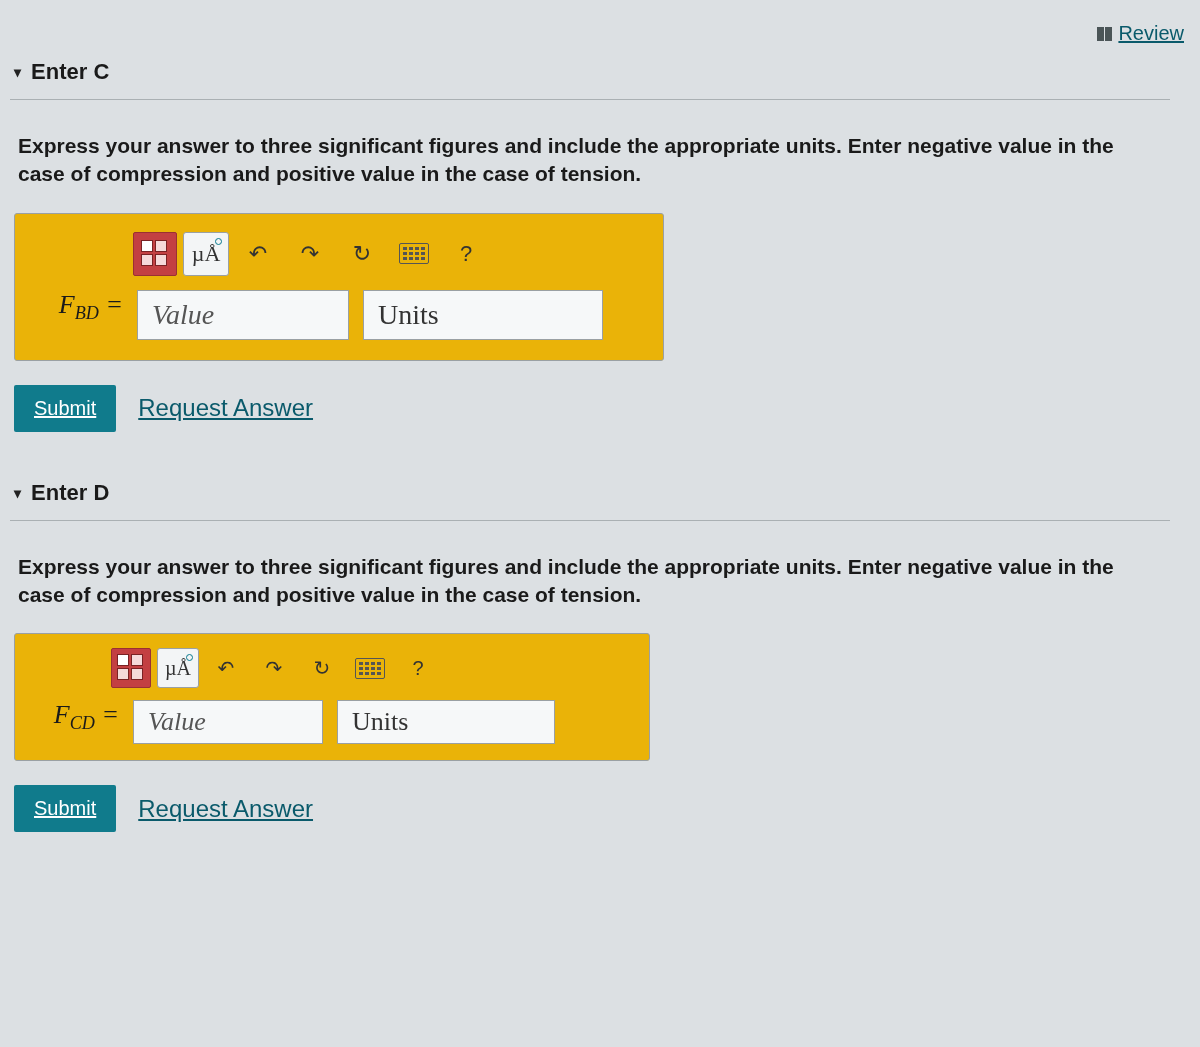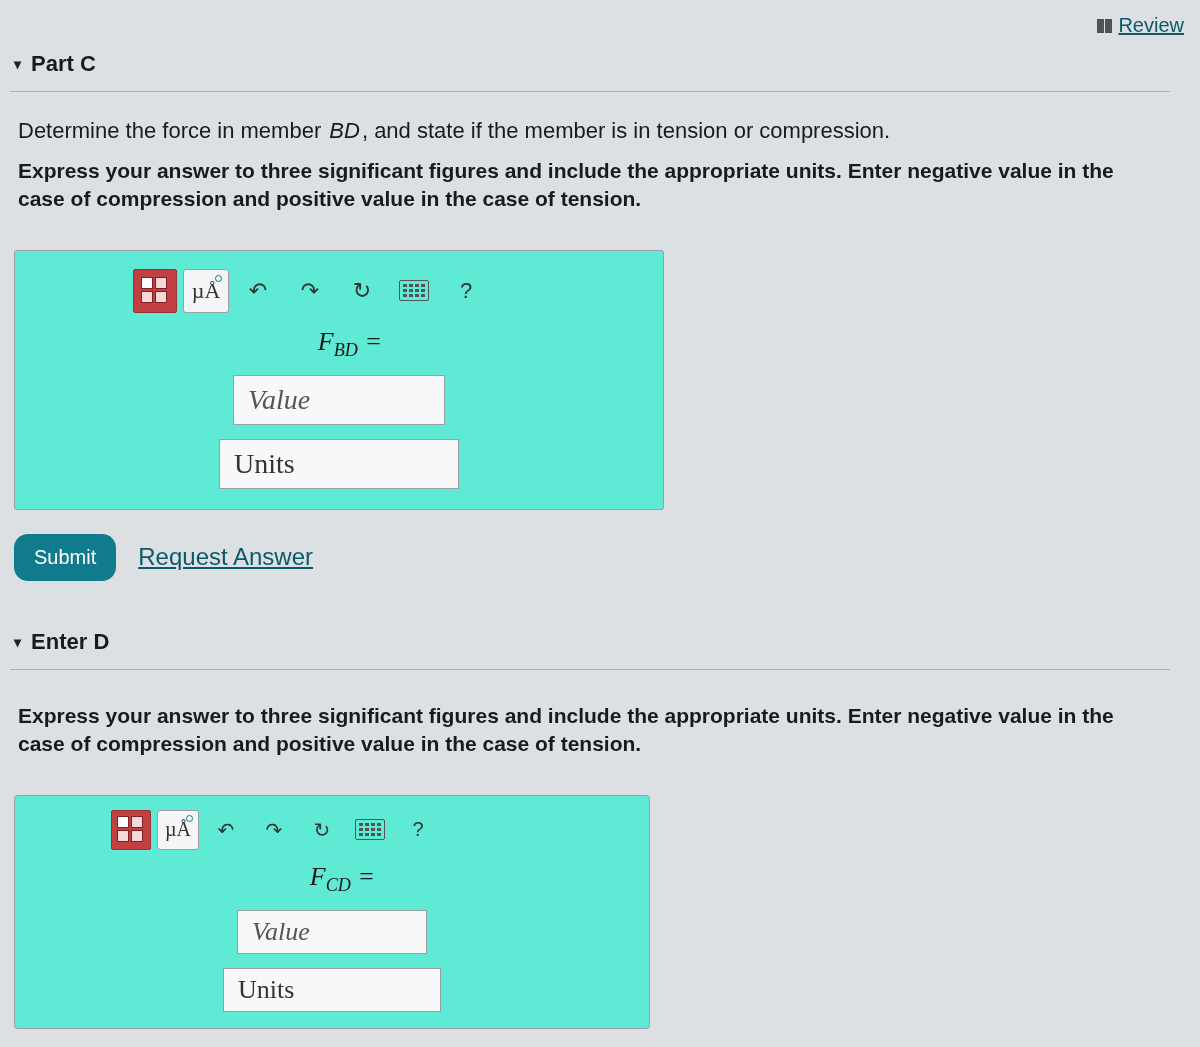--- a/index.html
+++ b/index.html
@@ -6,21 +6,21 @@
   body {
     margin: 0;
     font-family: Arial, Helvetica, sans-serif;
     background: #dce0e3;
     color: #1a1a1a;
     width: 1200px;
   }
   .top-bar {
     display: flex;
     justify-content: flex-end;
-    padding: 14px 16px 2px;
+    padding: 22px 16px 2px;
   }
   .review-link {
     color: #0a5a6b;
     text-decoration: underline;
     font-size: 20px;
     display: inline-flex;
     align-items: center;
     gap: 6px;
     cursor: pointer;
   }
@@ -56,24 +56,24 @@
   }
   .prompt .member { font-style: italic; padding: 0 2px; }
   .instructions {
     font-size: 21px;
     font-weight: 700;
     padding: 10px 8px 24px;
     line-height: 1.35;
   }
   .answer-box {
     border: 1px solid #9aa0a3;
-    background: #5eead4;
+    background: #eab308;
     border-radius: 3px;
     padding: 18px 22px 20px;
-    margin: 12px 4px 24px;
+    margin: 0 4px 24px;
     width: 650px;
   }
   .answer-box.small {
     width: 636px;
     padding: 14px 18px 16px;
   }
   .toolbar {
     display: flex;
     align-items: center;
     gap: 6px;
@@ -136,23 +136,21 @@
     grid-template-columns: repeat(4, 4px);
     grid-template-rows: repeat(3, 3px);
     gap: 2px;
     padding: 3px;
     border: 1px solid #555;
     border-radius: 2px;
   }
   .kbd-icon span { background: #555; }
   .input-row {
     display: flex;
-    align-items: center;
     gap: 14px;
-    flex-direction: column;
   }
   .var-label {
     font-family: "Times New Roman", serif;
     font-style: italic;
     font-size: 26px;
     white-space: nowrap;
     min-width: 86px;
     text-align: right;
   }
   .var-label sub { font-style: italic; font-size: 0.7em; }
@@ -185,21 +183,22 @@
     gap: 22px;
     padding: 0 4px 26px;
   }
   .submit-btn {
     background: #107b8c;
     color: #fff;
     border: none;
     padding: 12px 20px;
     font-size: 20px;
     cursor: pointer;
-    border-radius: 14px;
+    border-radius: 2px;
+    text-decoration: underline;
   }
   .request-link {
     color: #0a5a6b;
     text-decoration: underline;
     font-size: 24px;
     cursor: pointer;
   }
   .caret {
     font-size: 14px;
     color: #222;
@@ -214,27 +213,24 @@
         <span></span>
         <span></span>
       </span>
     <span>Review</span>
   </a>
 </div>
 
 <section class="part">
   <div class="part-header">
     <span class="caret">▾</span>
-    <span>Part C</span>
+    <span>Enter C</span>
   </div>
   <hr class="divider">
 
-  <div class="prompt">
-    <span>Determine the force in member </span><span class="member">BD</span><span>, and state if the member is in tension or compression.</span>
-  </div>
   <div class="instructions">Express your answer to three significant figures and include the appropriate units. Enter negative value in the case of compression and positive value in the case of tension.</div>
 
   <div class="answer-box">
     <div class="toolbar">
       <span class="template-icon">
         <span class="template-grid">
             <div class="sq"></div>
             <div></div>
             <div></div>
             <div></div>

